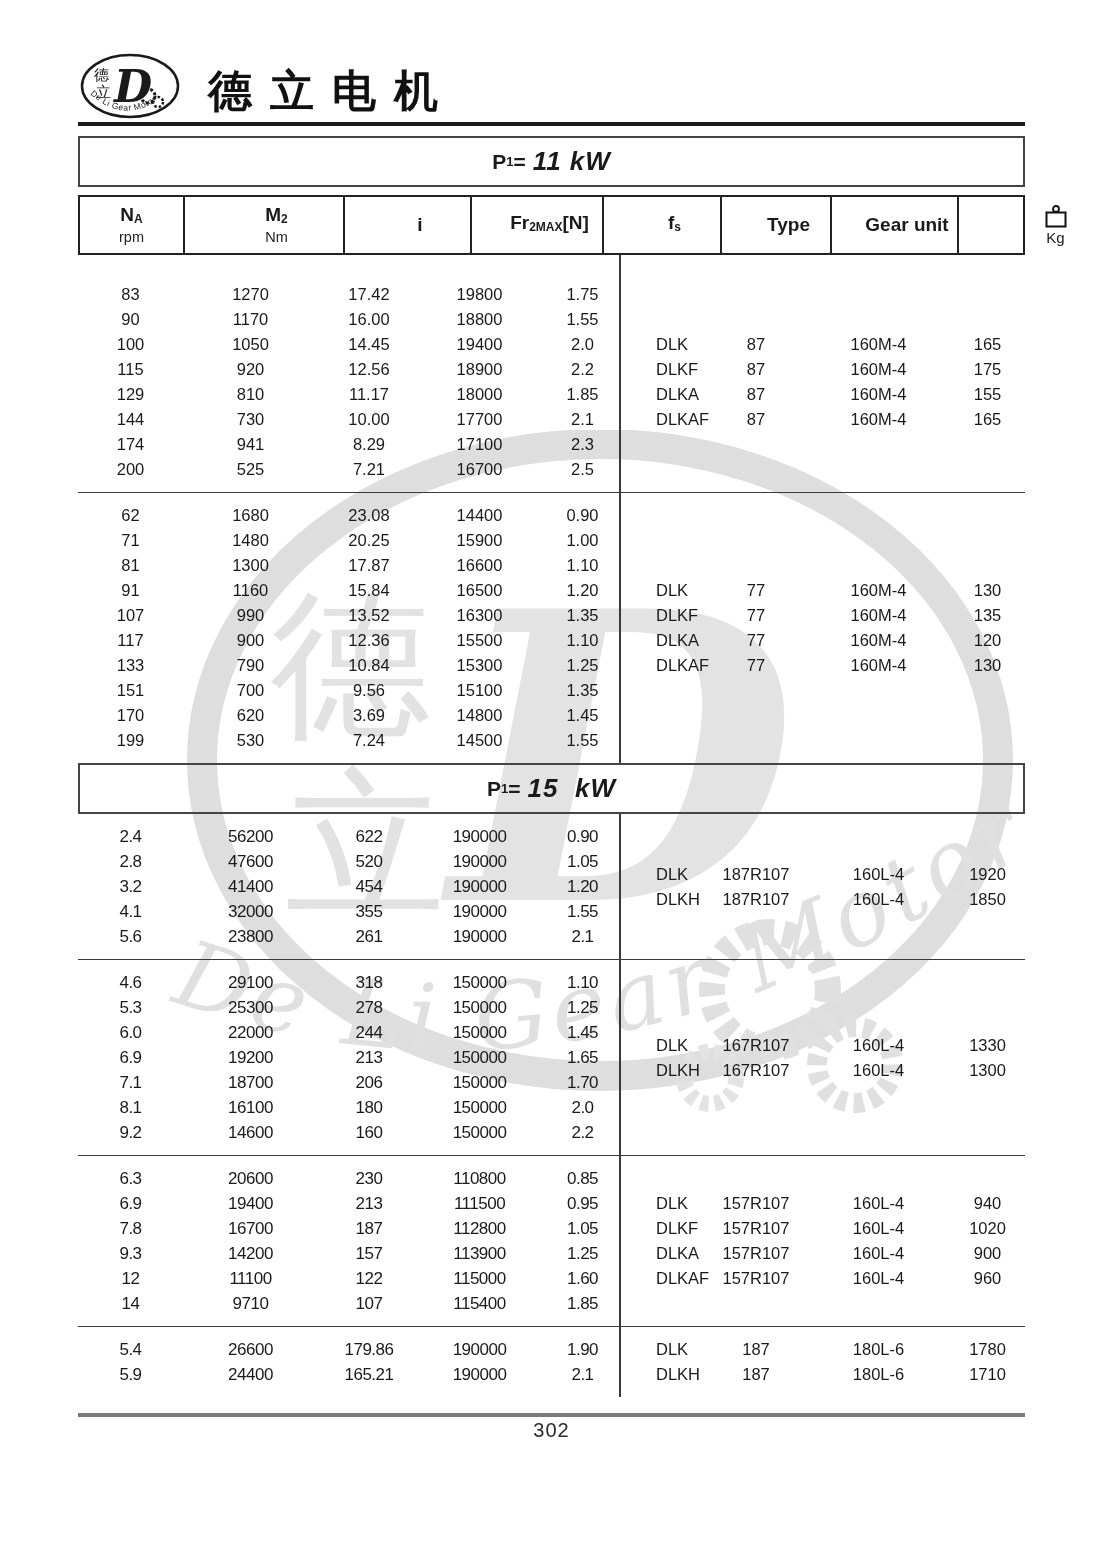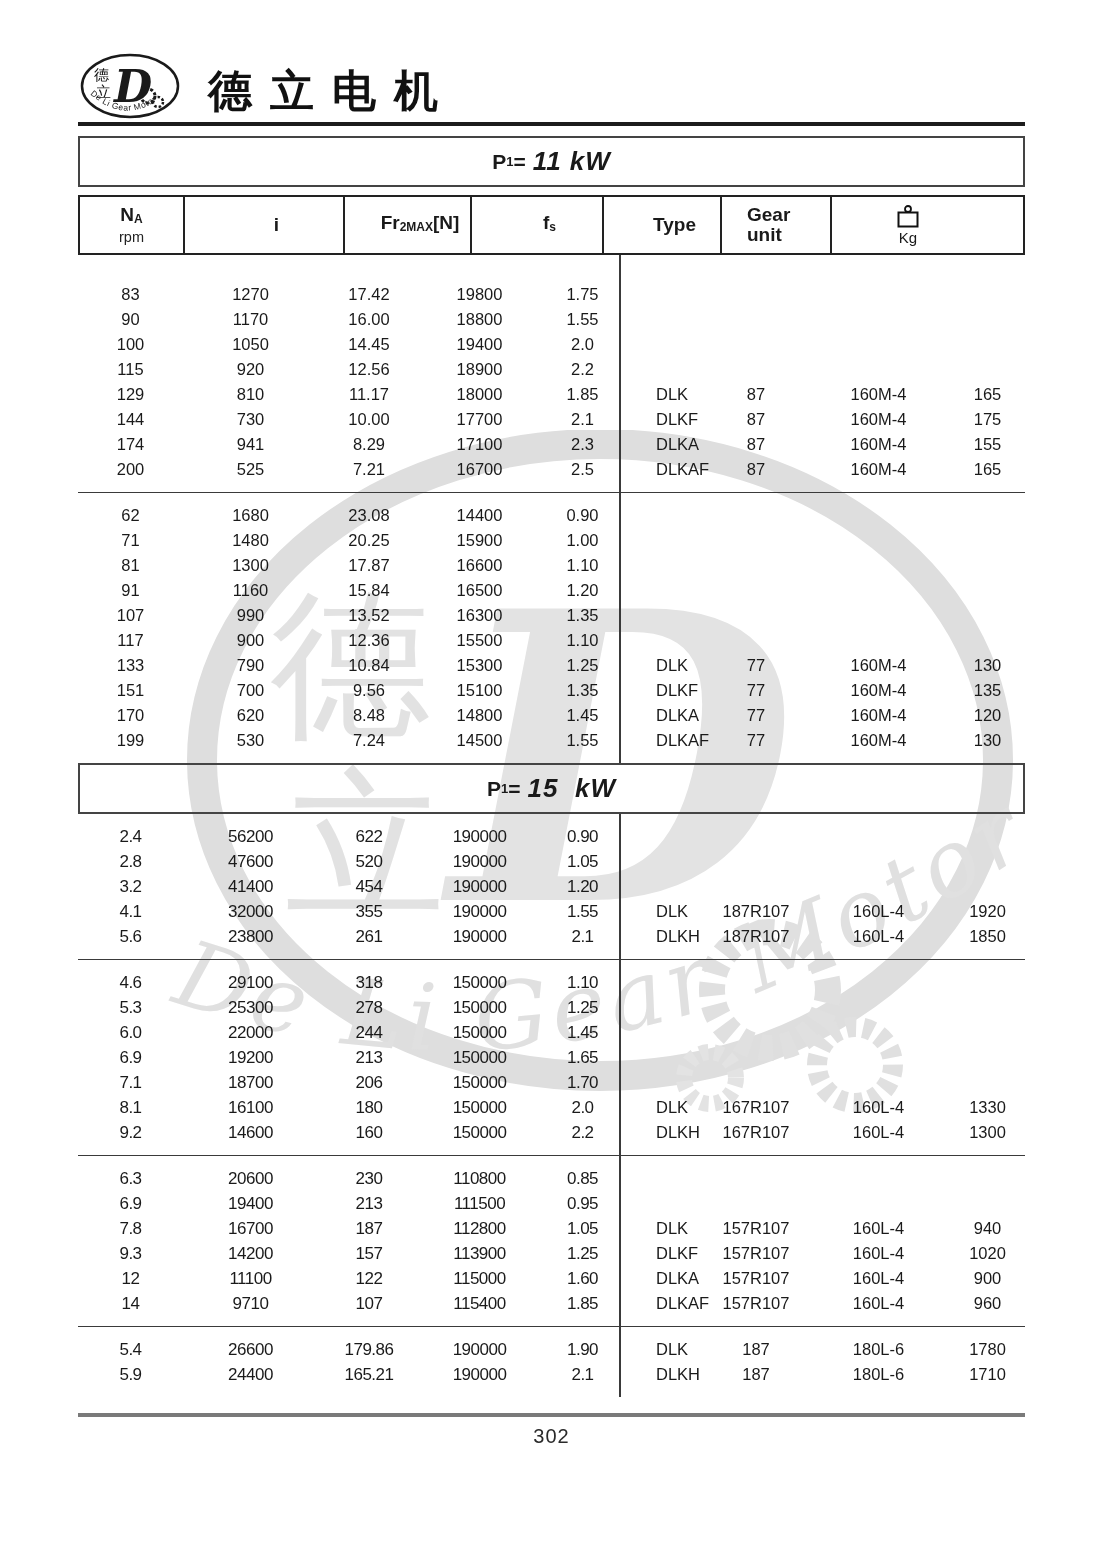--- a/index.html
+++ b/index.html
@@ -39,32 +39,32 @@
   .kg-label{font-size:15px;line-height:15px;margin-top:1px;}
 
   
   .datablocks{position:relative;}
   .datablocks.ext{margin-top:17px;}
   .datablocks::after{content:"";position:absolute;left:541px;top:0;bottom:0;width:1.5px;background:#3a3a3a;}
   .datablocks.ext::after{top:-17px;}
   .block{display:flex;padding:10px 0;}
   .block.sep{border-bottom:1.5px solid #3a3a3a;}
   .left{width:542px;}
-  .right{width:405px;display:flex;flex-direction:column;justify-content:flex-end;}
+  .right{width:405px;display:flex;flex-direction:column;justify-content:center;}
   .row{display:grid;grid-template-columns:105px 135px 102px 107px 93px;height:25px;align-items:center;}
   .mrow{display:grid;grid-template-columns:85px 102px 143px 75px;height:25px;align-items:center;}
   .cell,.mcell{font-size:16.5px;text-align:center;color:#1a1a1a;}
   .cell.c3{padding-left:12px;}
   .cell.c4{padding-left:18px;}
   .mcell.m0{text-align:left;padding-left:36px;}
   .sec15 .cell{font-size:17px;letter-spacing:-0.5px;}
 
   
   .bottomrule{height:4px;background:#7a7a7a;margin-top:16px;}
-  .pagenum{text-align:center;font-size:20px;color:#2a2a2a;margin-top:8px;letter-spacing:1px;}
+  .pagenum{text-align:center;font-size:20px;color:#2a2a2a;margin-top:2px;letter-spacing:1px;}
 </style>
 </head>
 <body>
 
 <div class="page">
 
   <svg class="watermark" width="900" height="760" viewBox="0 0 900 760">
     <defs>
       <path id="wmArc" d="M 20 570 Q 430 720 880 420"></path>
     </defs>
@@ -108,20 +108,24 @@
         <span class="p-small">=</span>
         <span class="p-big">11 kW</span>
     </div>
 
     <div class="thead">
       <div class="th">
         <div class="th-main"><span>N</span><span class="th-sub">A</span></div>
         <div class="th-unit">rpm</div>
       </div>
       <div class="th">
+        <div class="th-main"><span>M</span><span class="th-sub">2</span></div>
+        <div class="th-unit">Nm</div>
+      </div>
+      <div class="th">
         <div class="th-main">i</div>
       </div>
       <div class="th">
         <div class="th-main"><span>Fr</span><span class="th-sub">2MAX</span><span>[N]</span></div>
       </div>
       <div class="th">
         <div class="th-main"><span>f</span><span class="th-sub">s</span></div>
       </div>
       <div class="th">
         <div class="th-main">Type</div>
@@ -279,21 +283,21 @@
             <div class="row">
               <span class="cell c0">151</span>
               <span class="cell c1">700</span>
               <span class="cell c2">9.56</span>
               <span class="cell c3">15100</span>
               <span class="cell c4">1.35</span>
             </div>
             <div class="row">
               <span class="cell c0">170</span>
               <span class="cell c1">620</span>
-              <span class="cell c2">8.48</span>
+              <span class="cell c2">3.69</span>
               <span class="cell c3">14800</span>
               <span class="cell c4">1.45</span>
             </div>
             <div class="row">
               <span class="cell c0">199</span>
               <span class="cell c1">530</span>
               <span class="cell c2">7.24</span>
               <span class="cell c3">14500</span>
               <span class="cell c4">1.55</span>
             </div>

